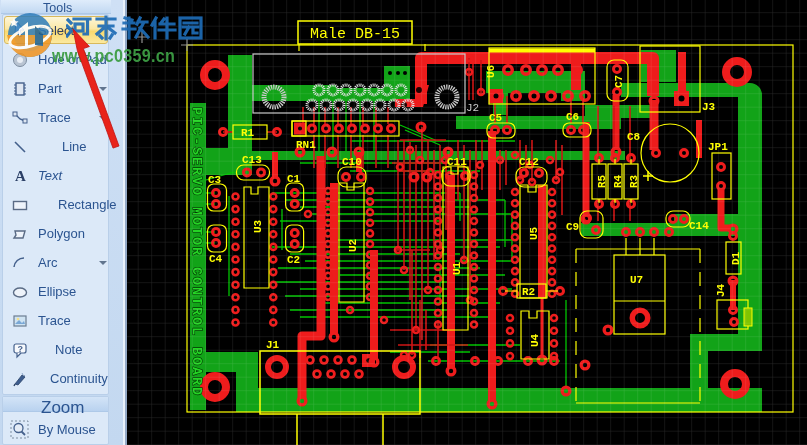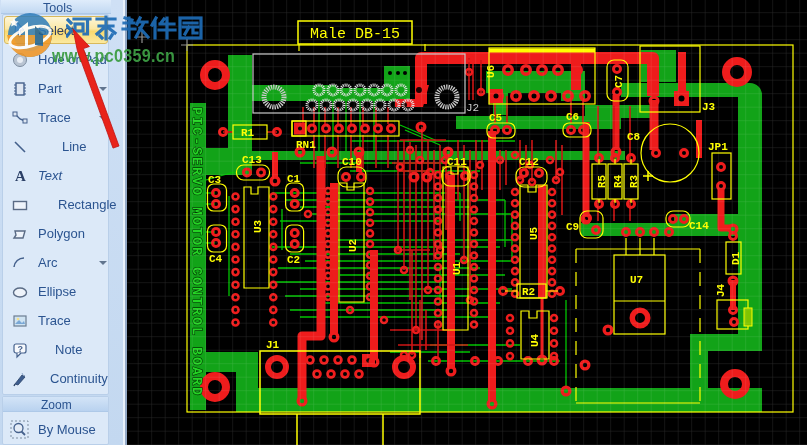--- a/index.html
+++ b/index.html
@@ -703,21 +703,21 @@
 
 <svg style="position:absolute;left:12px;top:371px" width="16" height="17">
       <path d="M3 13 L10 4 L13 6 L6 14 Z" fill="#3d5d8f" stroke="#2b4368" stroke-width="0.8"></path>
       <path d="M3 13 L2 15" stroke="#2b4368" stroke-width="1.4"></path>
       <path d="M10 2 l1 2 M13 4 l-1 1" stroke="#8fa9cc" stroke-width="1"></path>
     </svg>
 <div class="lbl" style="left:38px;top:371px;margin-left:12px;">Continuity</div>
 
 <div style="position:absolute;left:2px;top:396px;width:107px;height:49px;background:#dce9f8;border:1px solid #b9cfe9;border-radius:2px;"></div>
 <div style="position:absolute;left:3px;top:397px;width:105px;height:15px;background:linear-gradient(180deg,#d3e4f7,#b9d2ef);border-bottom:1px solid #aec9e8;"></div>
-<div class="lbl" style="left:41px;top:398px;font-size:12px;">Zoom</div>
+<div class="lbl" style="left:41px;top:398px;font-size:17px;">Zoom</div>
 
 <svg style="position:absolute;left:10px;top:420px" width="19" height="19">
       <rect x="1" y="1" width="17" height="17" fill="none" stroke="#7d8da0" stroke-width="1" stroke-dasharray="2 2"></rect>
       <circle cx="8.5" cy="8" r="4.5" fill="#e4ecf6" stroke="#44608c" stroke-width="1.3"></circle>
       <path d="M11.5 11.5 L15 15" stroke="#44608c" stroke-width="1.8"></path>
     </svg>
 <div class="lbl" style="left:38px;top:422px;">By Mouse</div>
 </div>
 
 <svg style="position:absolute;left:5px;top:11px;opacity:0.85" width="52" height="52" viewBox="0 0 52 52">

